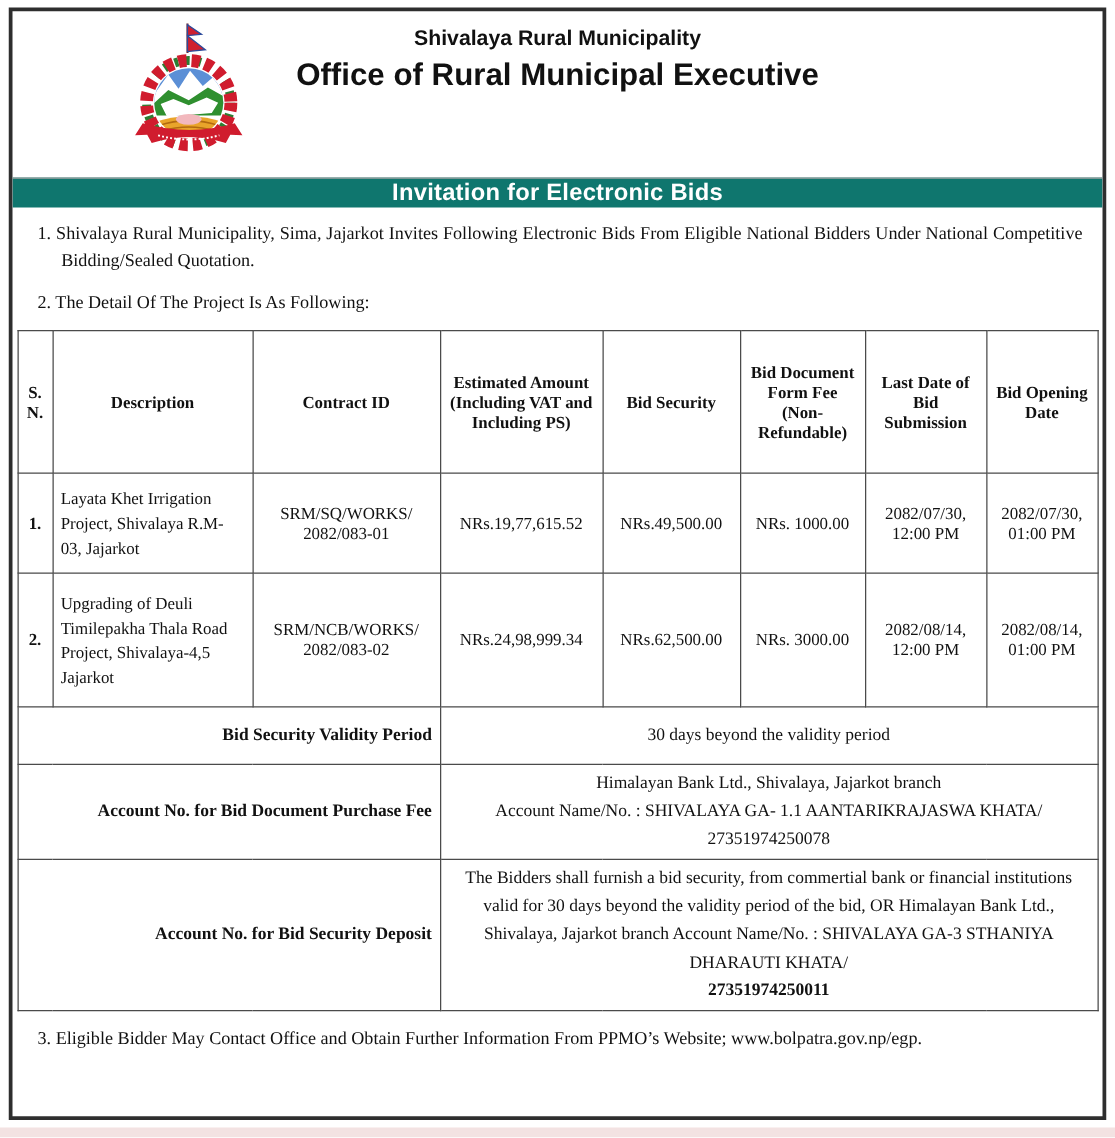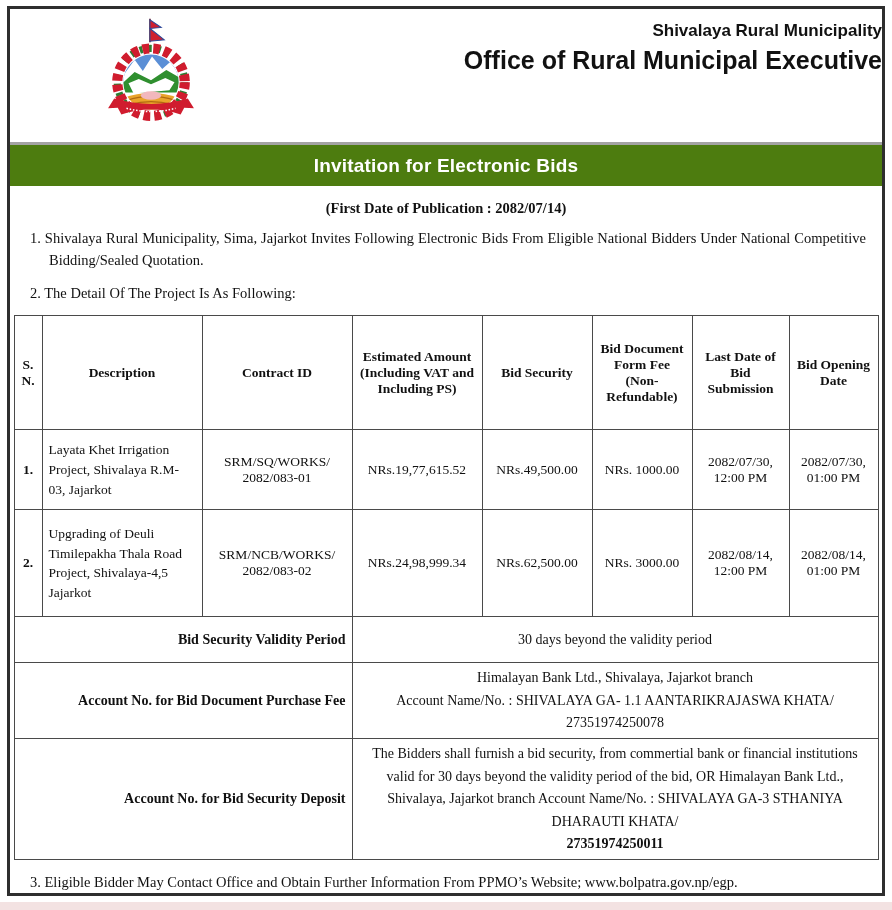--- a/index.html
+++ b/index.html
@@ -21,27 +21,27 @@
     border: 3px solid #2e2e2e;
     background: #ffffff;
     overflow: hidden;
   }
   
   .letterhead { position: relative; padding-top: 12px; height: 133px; }
   .emblem {
     position: absolute; left: 95px; top: 6px;
     width: 92px; height: 118px;
   }
-  .lh-line { text-align: right; font-family: "Liberation Sans", sans-serif; font-weight: bold; }
+  .lh-line { text-align: center; font-family: "Liberation Sans", sans-serif; font-weight: bold; }
   .lh-municipality { font-size: 17px; }
   .lh-office { font-size: 25px; margin-top: 5px; }
   .lh-town { font-size: 15px; margin-top: 11px; }
   .lh-province { font-size: 14px; margin-top: 11px; }
   .banner {
-    height: 44px; background: #4d7c0f; border-top: 3px solid #a3a3a3;
+    height: 24px; background: #0f766e; border-top: 1px solid #a3a3a3;
     display: flex; align-items: center; justify-content: center;
   }
   .banner-title {
     color: #ffffff; font-family: "Liberation Sans", sans-serif;
     font-weight: bold; font-size: 19px; letter-spacing: 0.2px;
   }
   
   .pubdate {
     text-align: center; font-weight: bold; font-size: 14.5px;
     margin-top: 14px;
@@ -116,21 +116,20 @@
       </g>
     </svg>
     <div class="lh-line lh-municipality">Shivalaya Rural Municipality</div>
     <div class="lh-line lh-office">Office of Rural Municipal Executive</div>
   </div>
 
   <div class="banner">
     <span class="banner-title">Invitation for Electronic Bids</span>
   </div>
 
-  <div class="pubdate">(First  Date of Publication : 2082/07/14)</div>
 
   <div class="num-item justify">
     <span>1.</span>
     <span>Shivalaya Rural Municipality, Sima, Jajarkot Invites Following Electronic Bids From Eligible National  Bidders Under National Competitive Bidding/Sealed Quotation.</span>
   </div>
   <div class="num-item">
     <span>2.</span>
     <span>The Detail Of The Project Is As Following:</span>
   </div>
 

